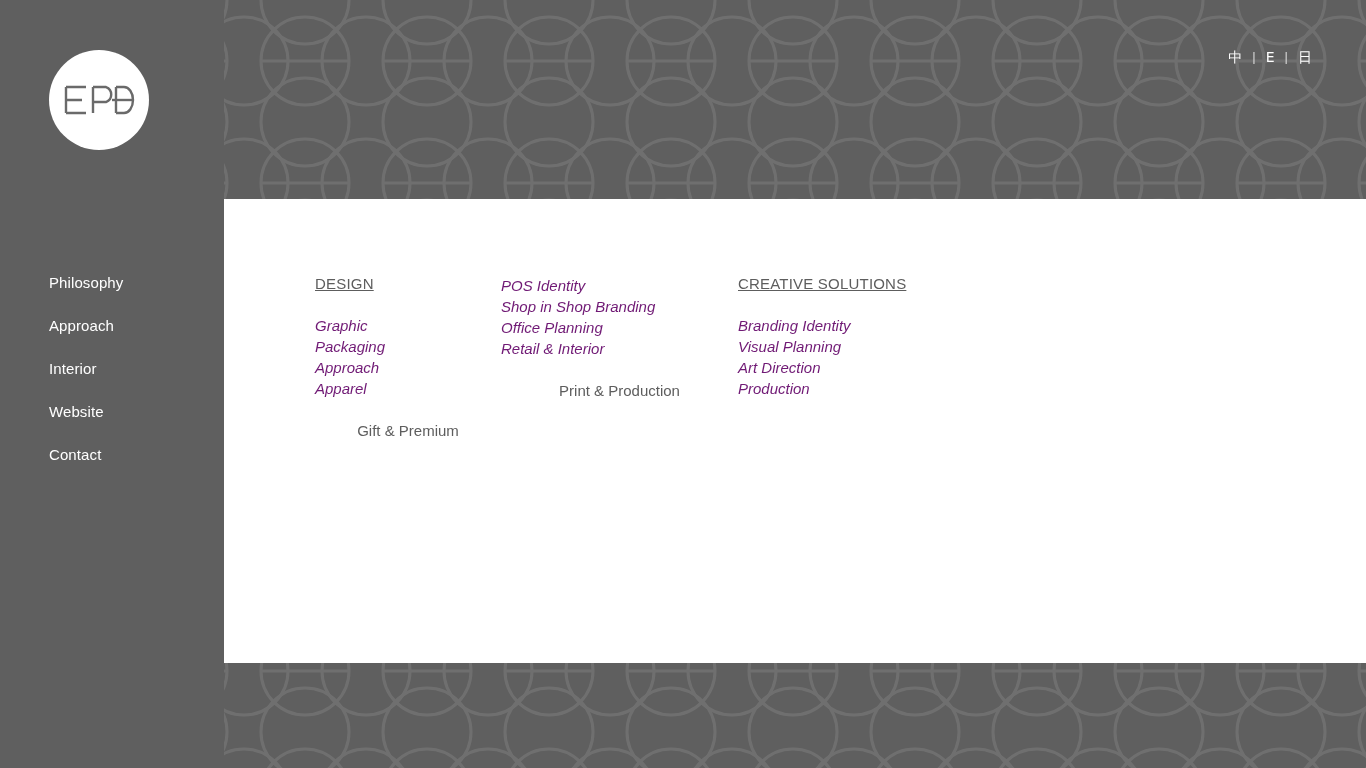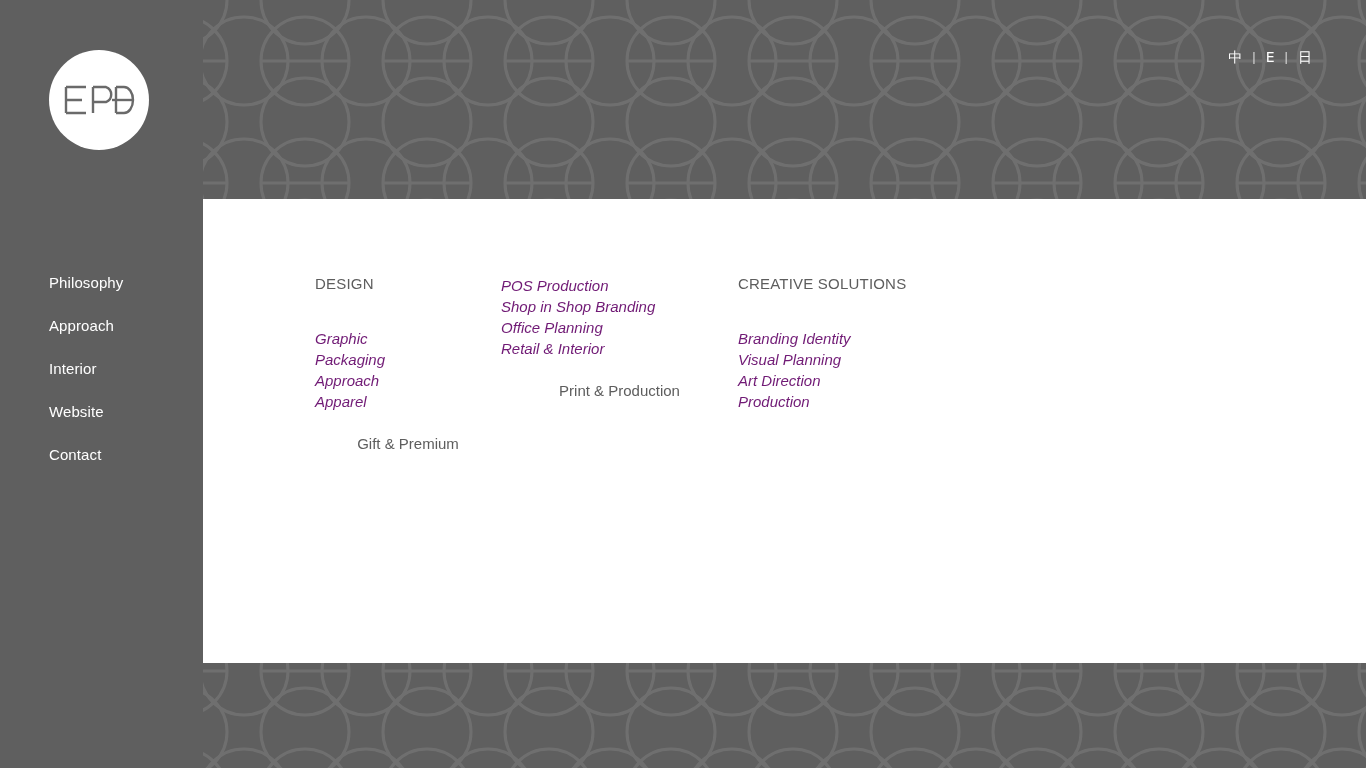--- a/index.html
+++ b/index.html
@@ -25,21 +25,21 @@
     inset: 0;
     opacity: 0.10;
     pointer-events: none;
   }
 
   
   .sidebar {
     position: absolute;
     left: 0;
     top: 0;
-    width: 203px;
+    width: 224px;
     height: 768px;
     background: #5f5f5f;
     z-index: 3;
   }
 
   .logo {
     position: absolute;
     left: 49px;
     top: 50px;
     width: 100px;
@@ -111,22 +111,23 @@
     display: flex;
   }
   .col { width: 186px; }
   .col.wide { width: 237px; }
 
   .col-title {
     color: #5d5d5d;
     font-size: 15px;
     line-height: 18px;
     letter-spacing: 0.2px;
-    margin-bottom: 35px;
-    white-space: nowrap;
+    margin-bottom: 22px;
+    white-space: nowrap;
+    text-decoration: underline;
   }
   .col-link {
     display: block;
     color: #701a75;
     font-size: 15px;
     line-height: 21px;
     white-space: nowrap;
     cursor: pointer;
     font-style: italic;
   }
@@ -199,21 +200,21 @@
       <div class="col">
         <div class="col-title">DESIGN</div>
         <a class="col-link">Graphic</a>
         <a class="col-link">Packaging</a>
         <a class="col-link">Approach</a>
         <a class="col-link">Apparel</a>
         <a class="col-extra">Gift &amp; Premium</a>
       </div>
 
       <div class="col wide">
-        <a class="col-link">POS Production</a>
+        <a class="col-link">POS Identity</a>
         <a class="col-link">Shop in Shop Branding</a>
         <a class="col-link">Office Planning</a>
         <a class="col-link">Retail &amp; Interior</a>
         <a class="col-extra">Print &amp; Production</a>
       </div>
 
       <div class="col wide">
         <div class="col-title">CREATIVE SOLUTIONS</div>
         <a class="col-link">Branding Identity</a>
         <a class="col-link">Visual Planning</a>

